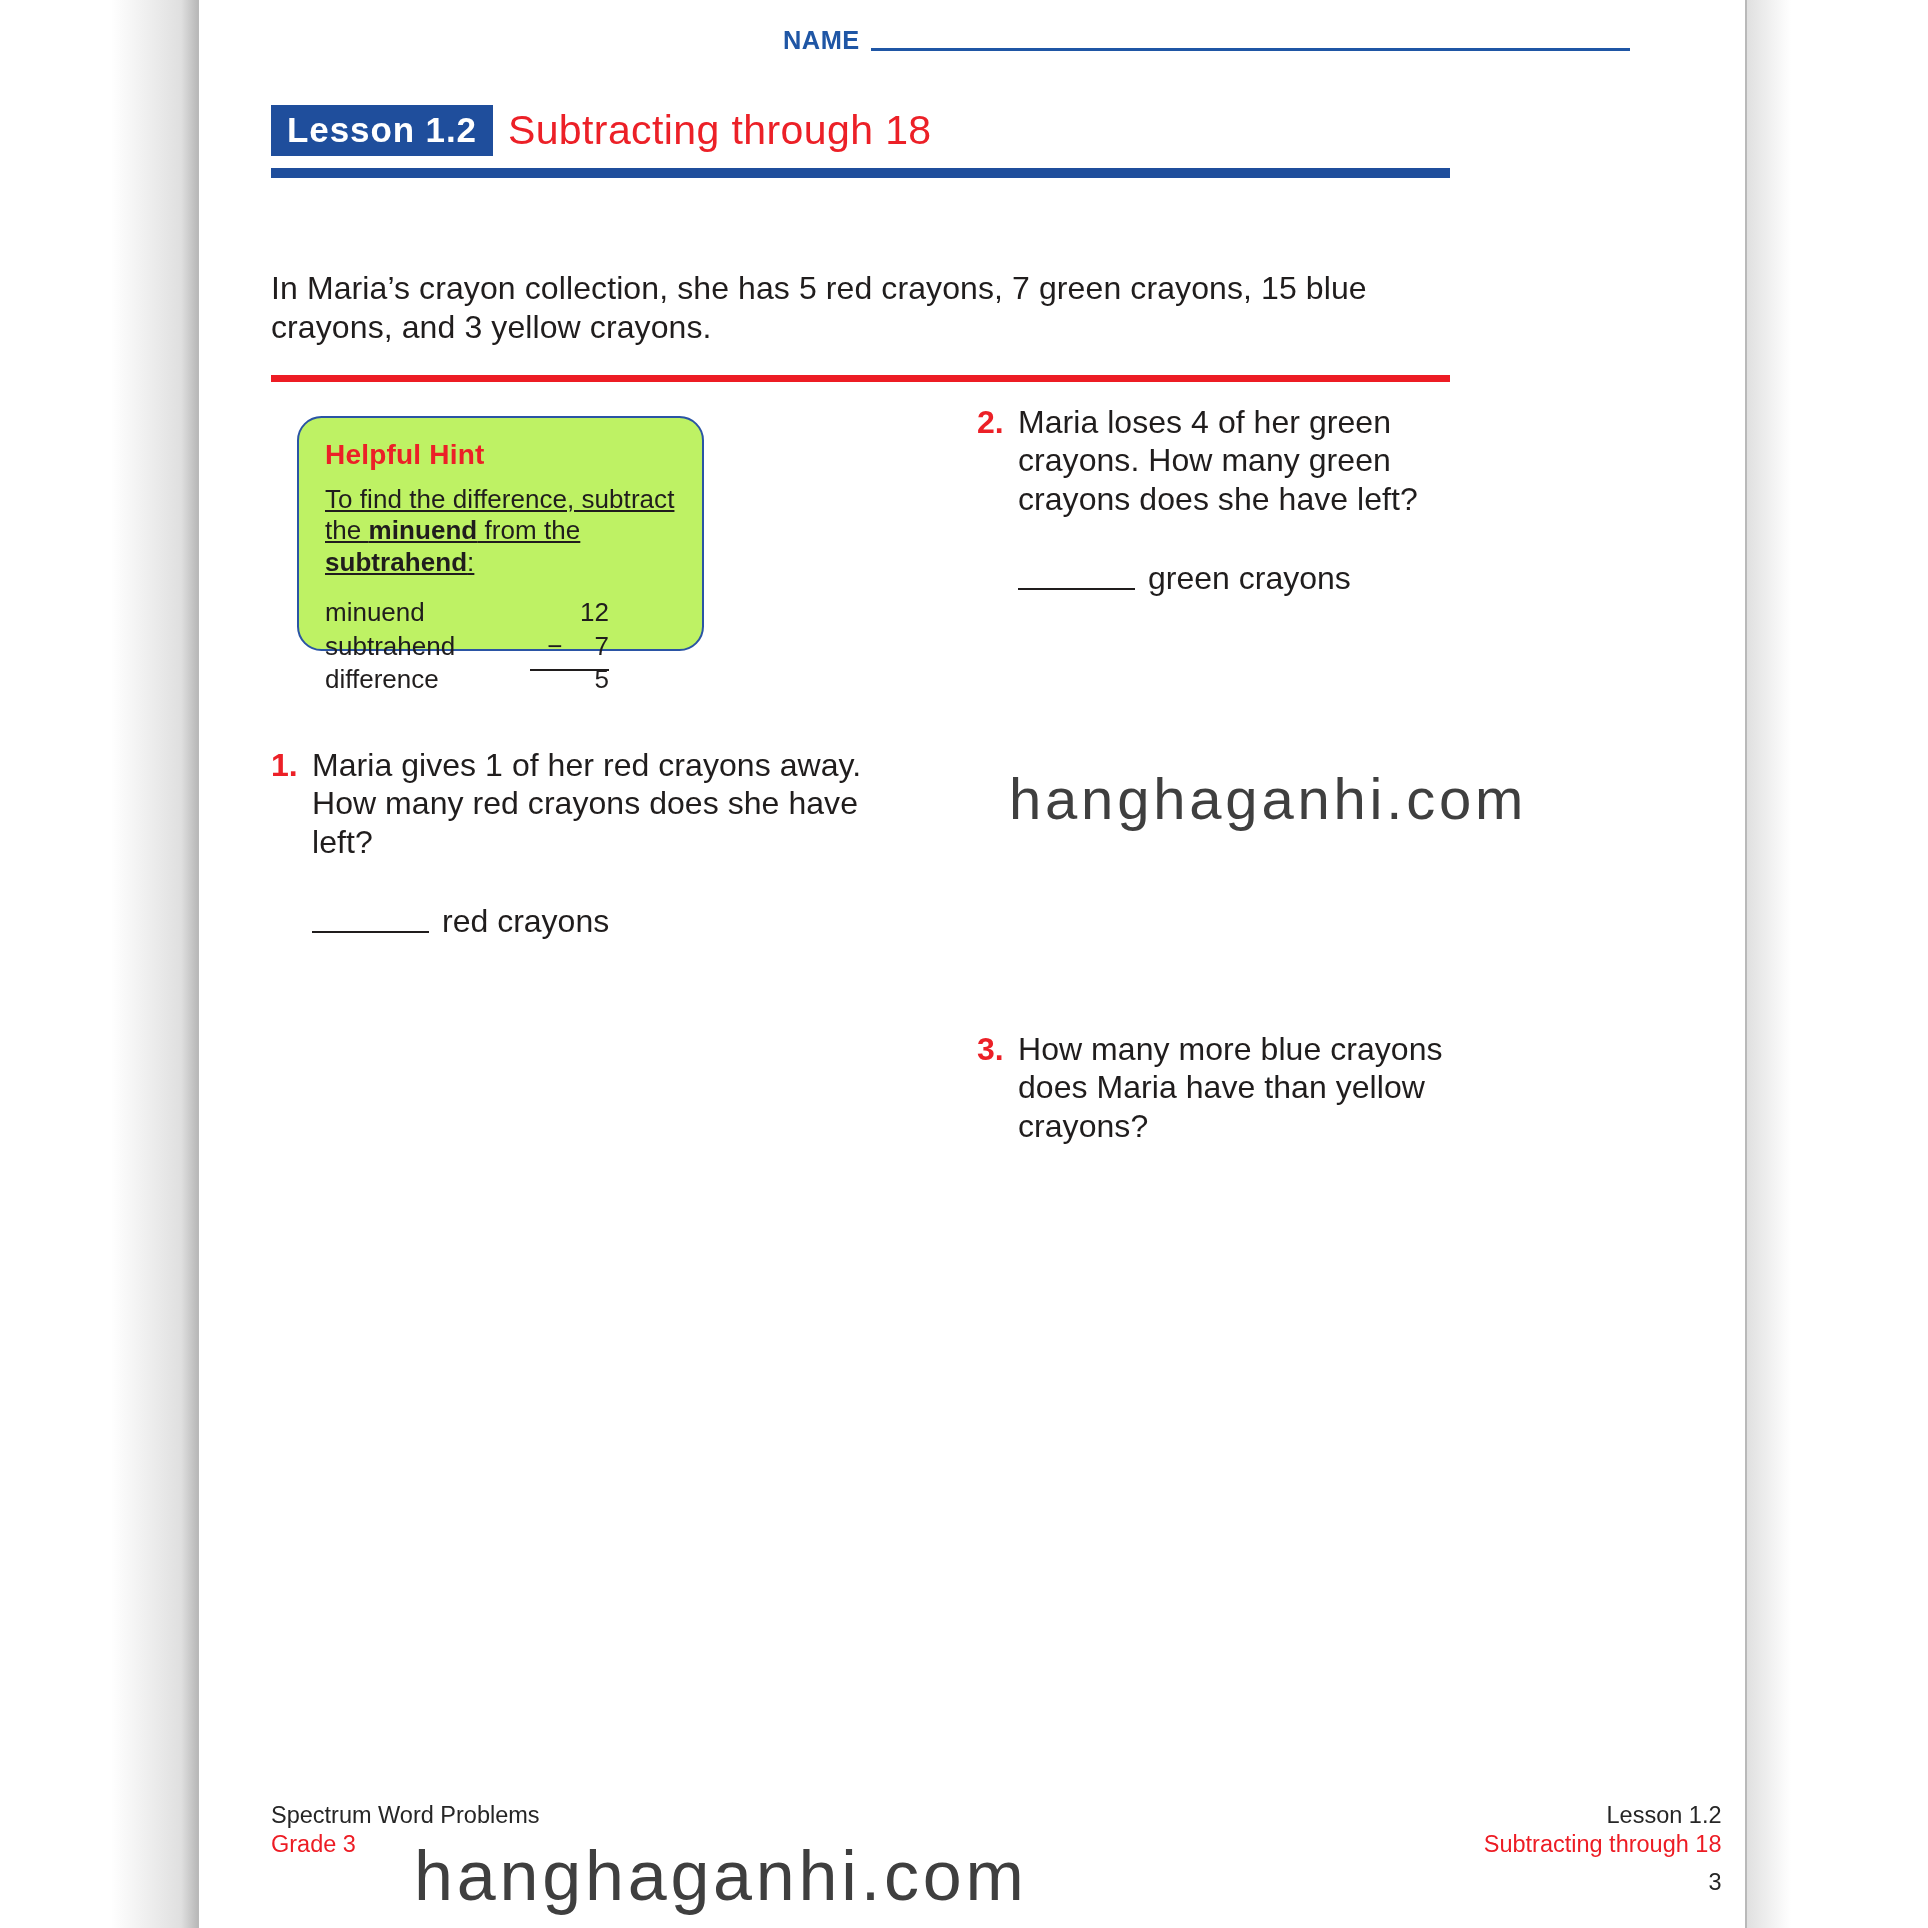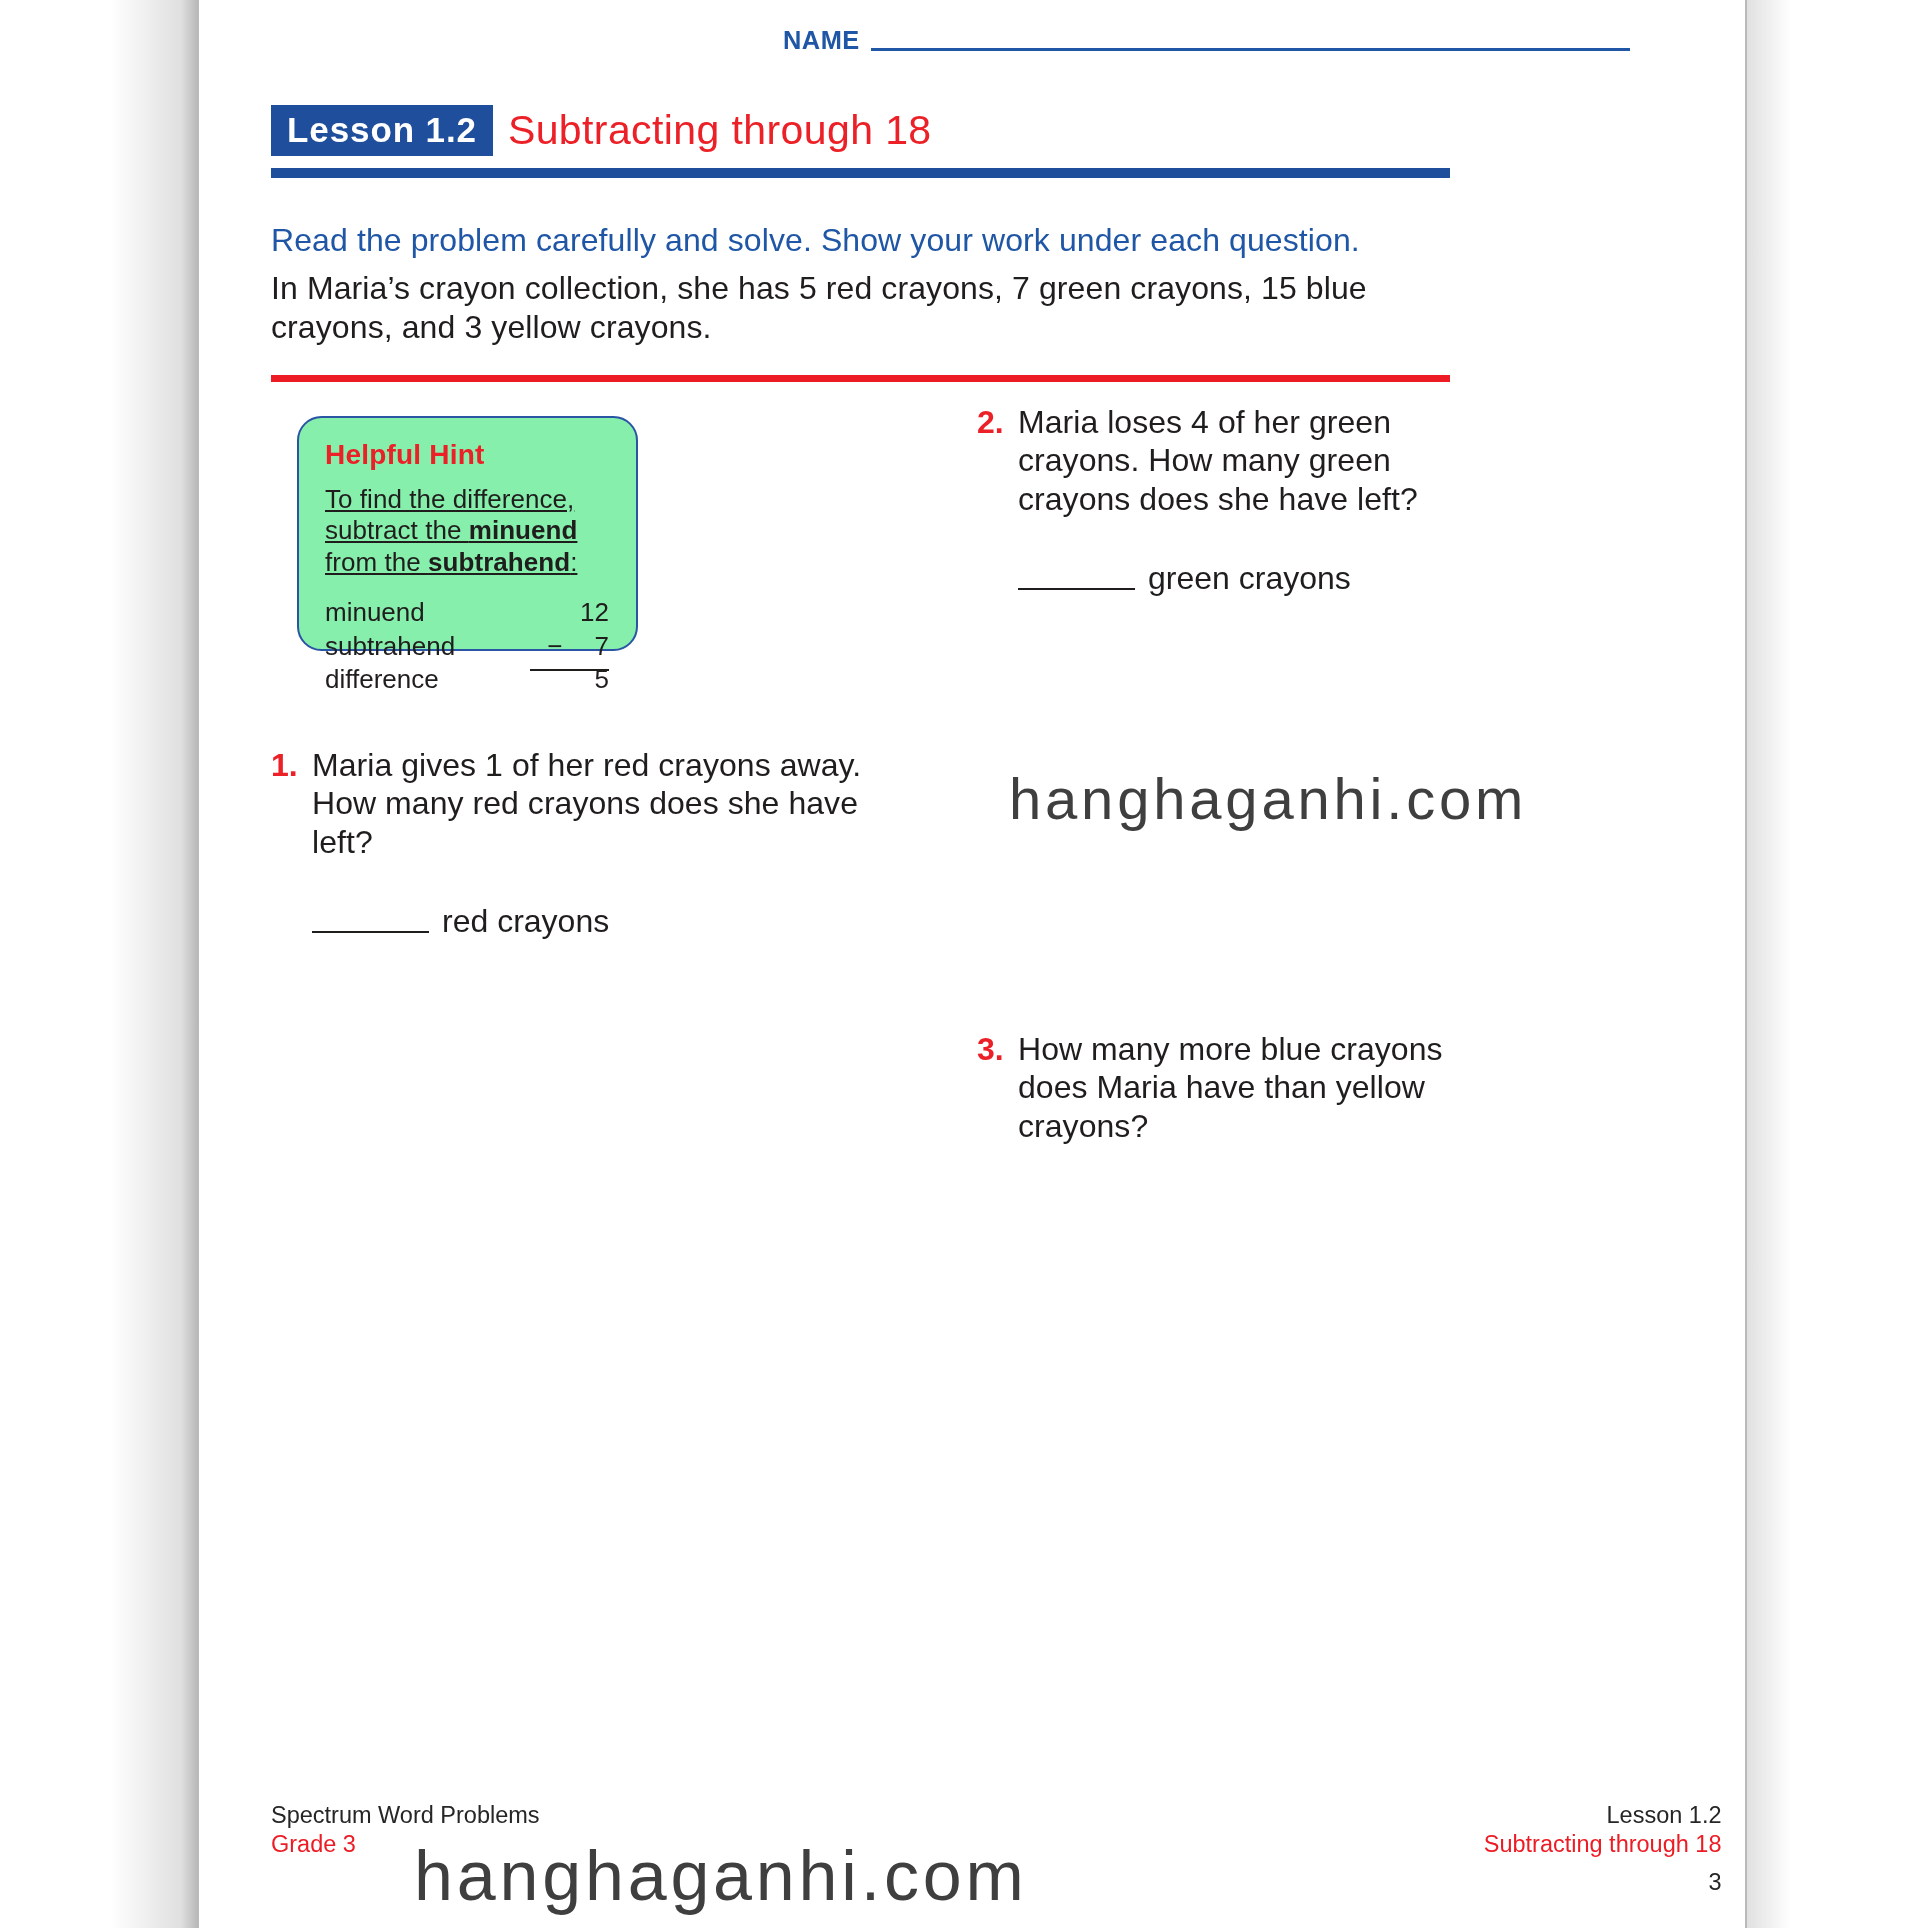--- a/index.html
+++ b/index.html
@@ -152,23 +152,23 @@
     width: 1179px;
     height: 6.6px;
     background: #ed1c24;
   }
 
   
   #hint-box {
     position: absolute;
     left: 98px;
     top: 416px;
-    width: 341px;
+    width: 407px;
     height: 235px;
-    background: #86efac;
+    background: #bef264;
     border: 2.8px solid #2a54a4;
     border-radius: 24.5px;
     padding: 22.6px 24.5px 0 26px;
   }
   #hint-title {
     color: #ec2027;
     font-size: 28px;
     font-weight: bold;
     line-height: 1;
     margin-bottom: 15px;
@@ -316,21 +316,20 @@
       <span id="name-rule"></span>
     </div>
 
     <div id="lesson-head">
       <span id="lesson-badge">Lesson 1.2</span>
       <span id="lesson-title">Subtracting through 18</span>
     </div>
 
     <div id="header-rule"></div>
 
-    <div id="directions">Read the problem carefully and solve. Show your work under each question.</div>
     <div id="prompt">In Maria’s crayon collection, she has 5 red crayons, 7 green crayons, 15 blue crayons, and 3 yellow crayons.</div>
     <div id="prompt-rule"></div>
 
     <div id="hint-box">
       <div id="hint-title">Helpful Hint</div>
       <div id="hint-body"><span>To find the difference, subtract the </span><b>minuend</b><span> from the </span><b>subtrahend</b><span>:</span></div>
 
       <div id="hint-table">
         <div class="hint-row">
           <span class="hint-term">minuend</span>

